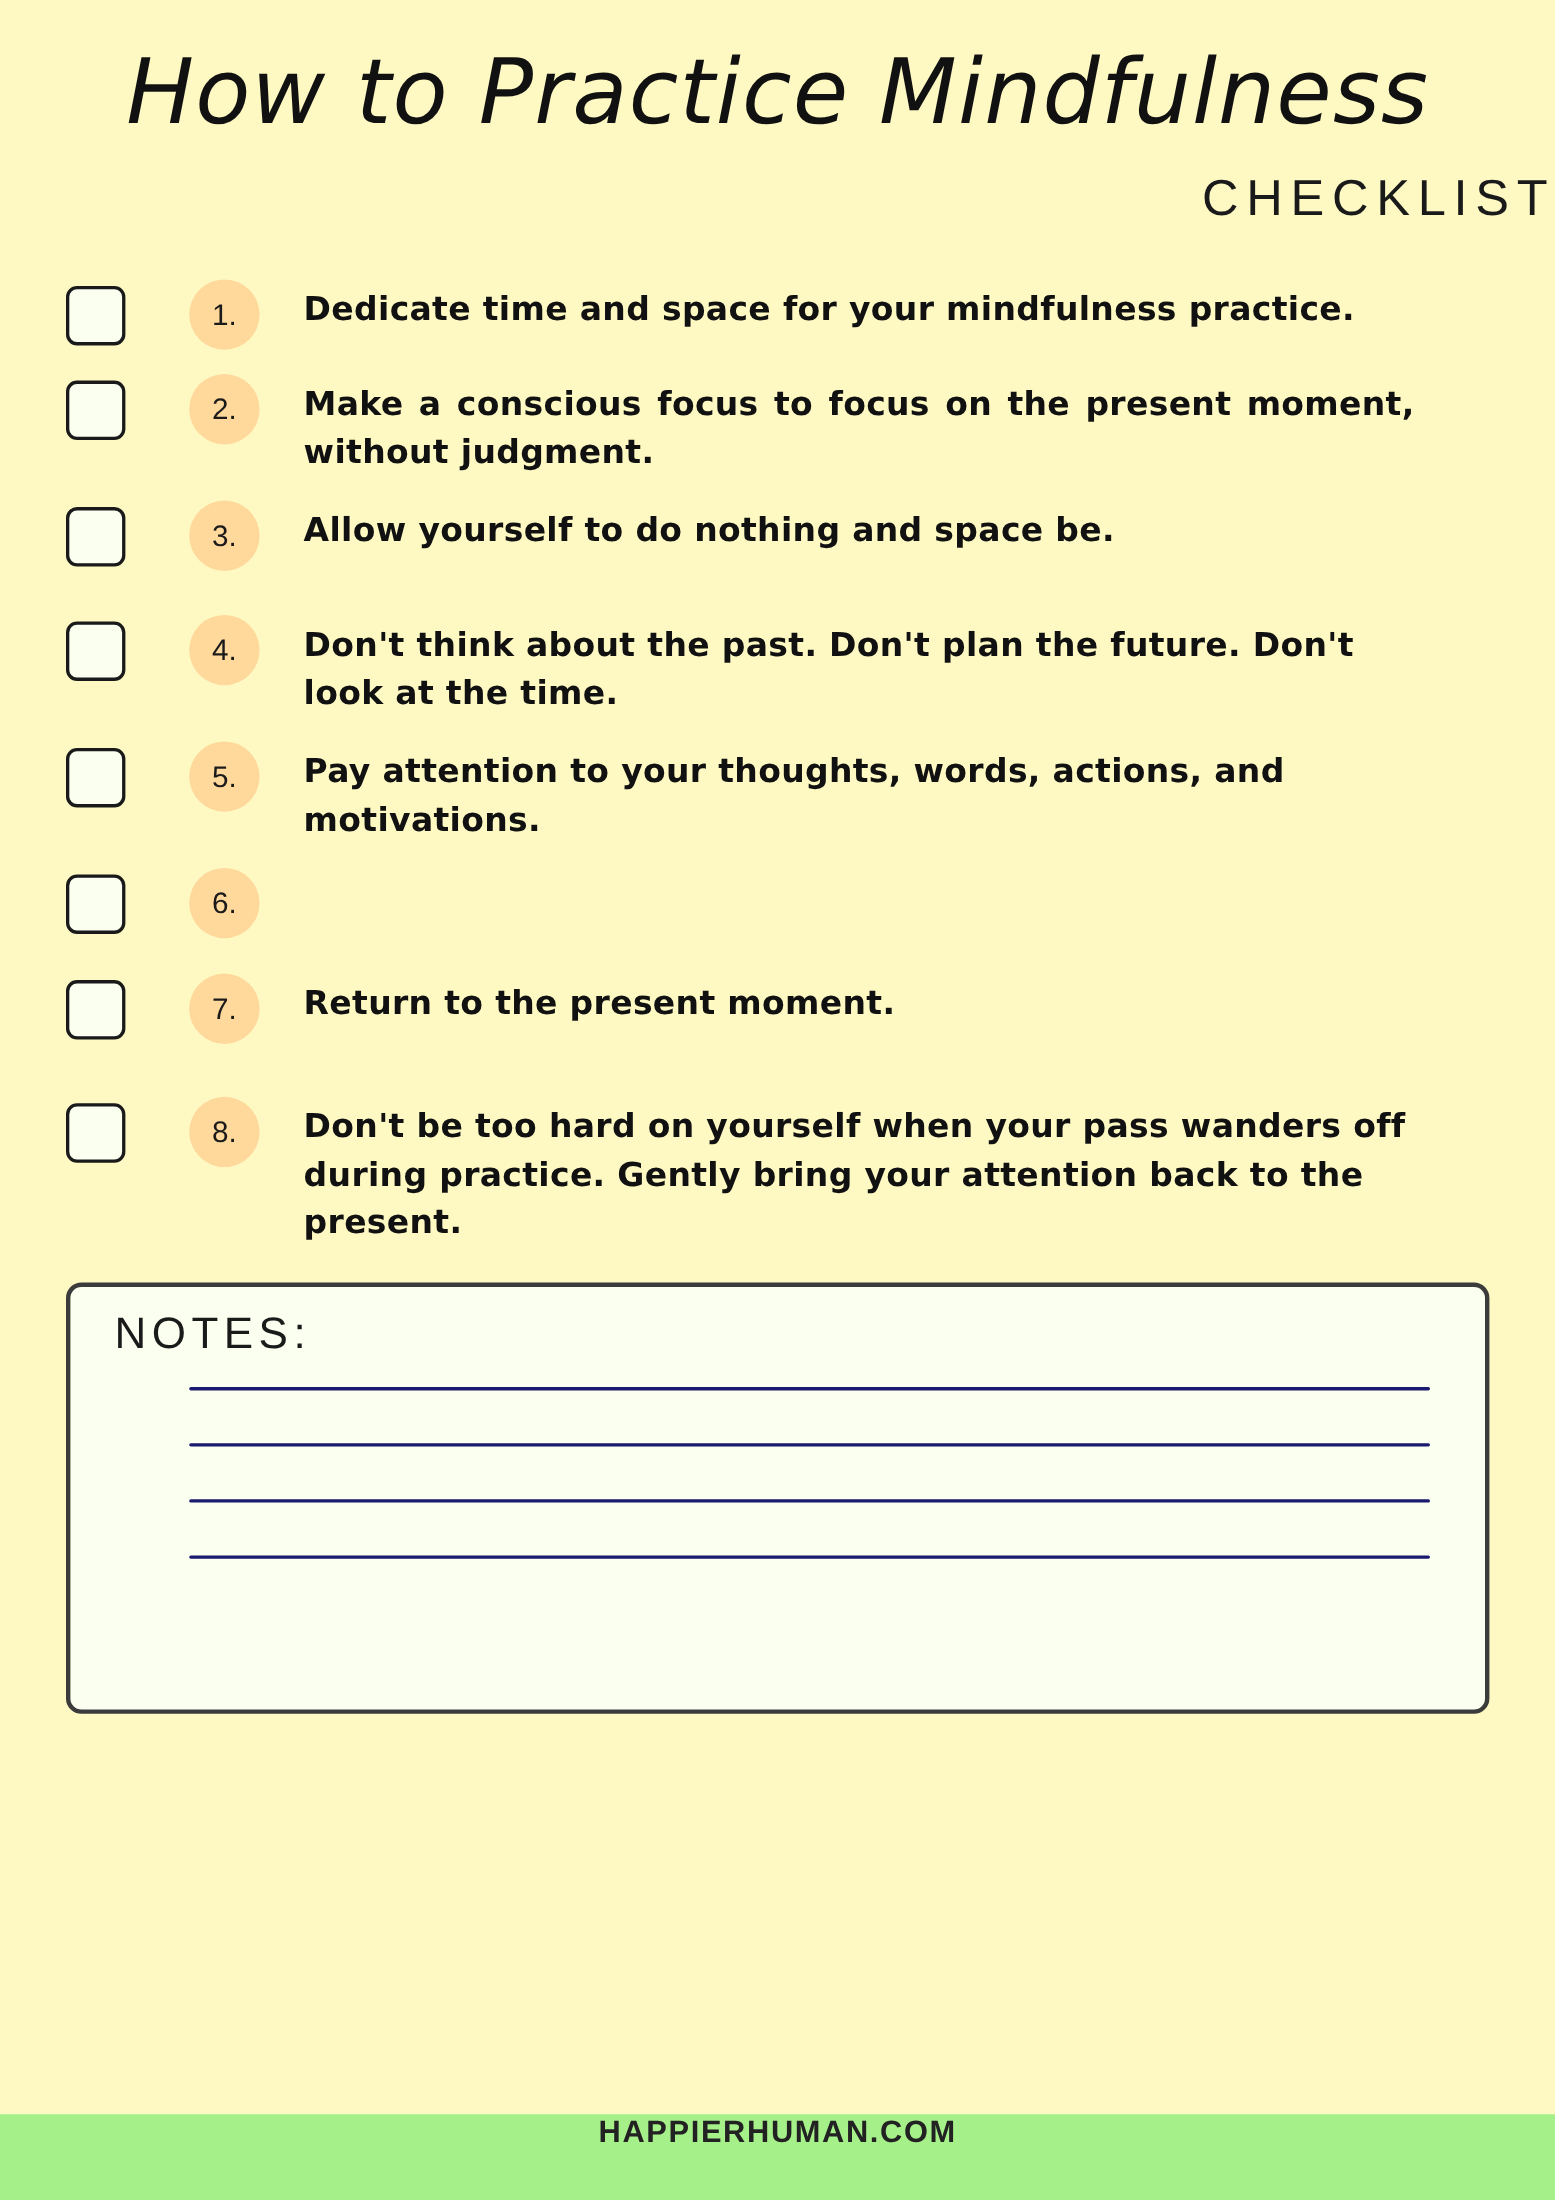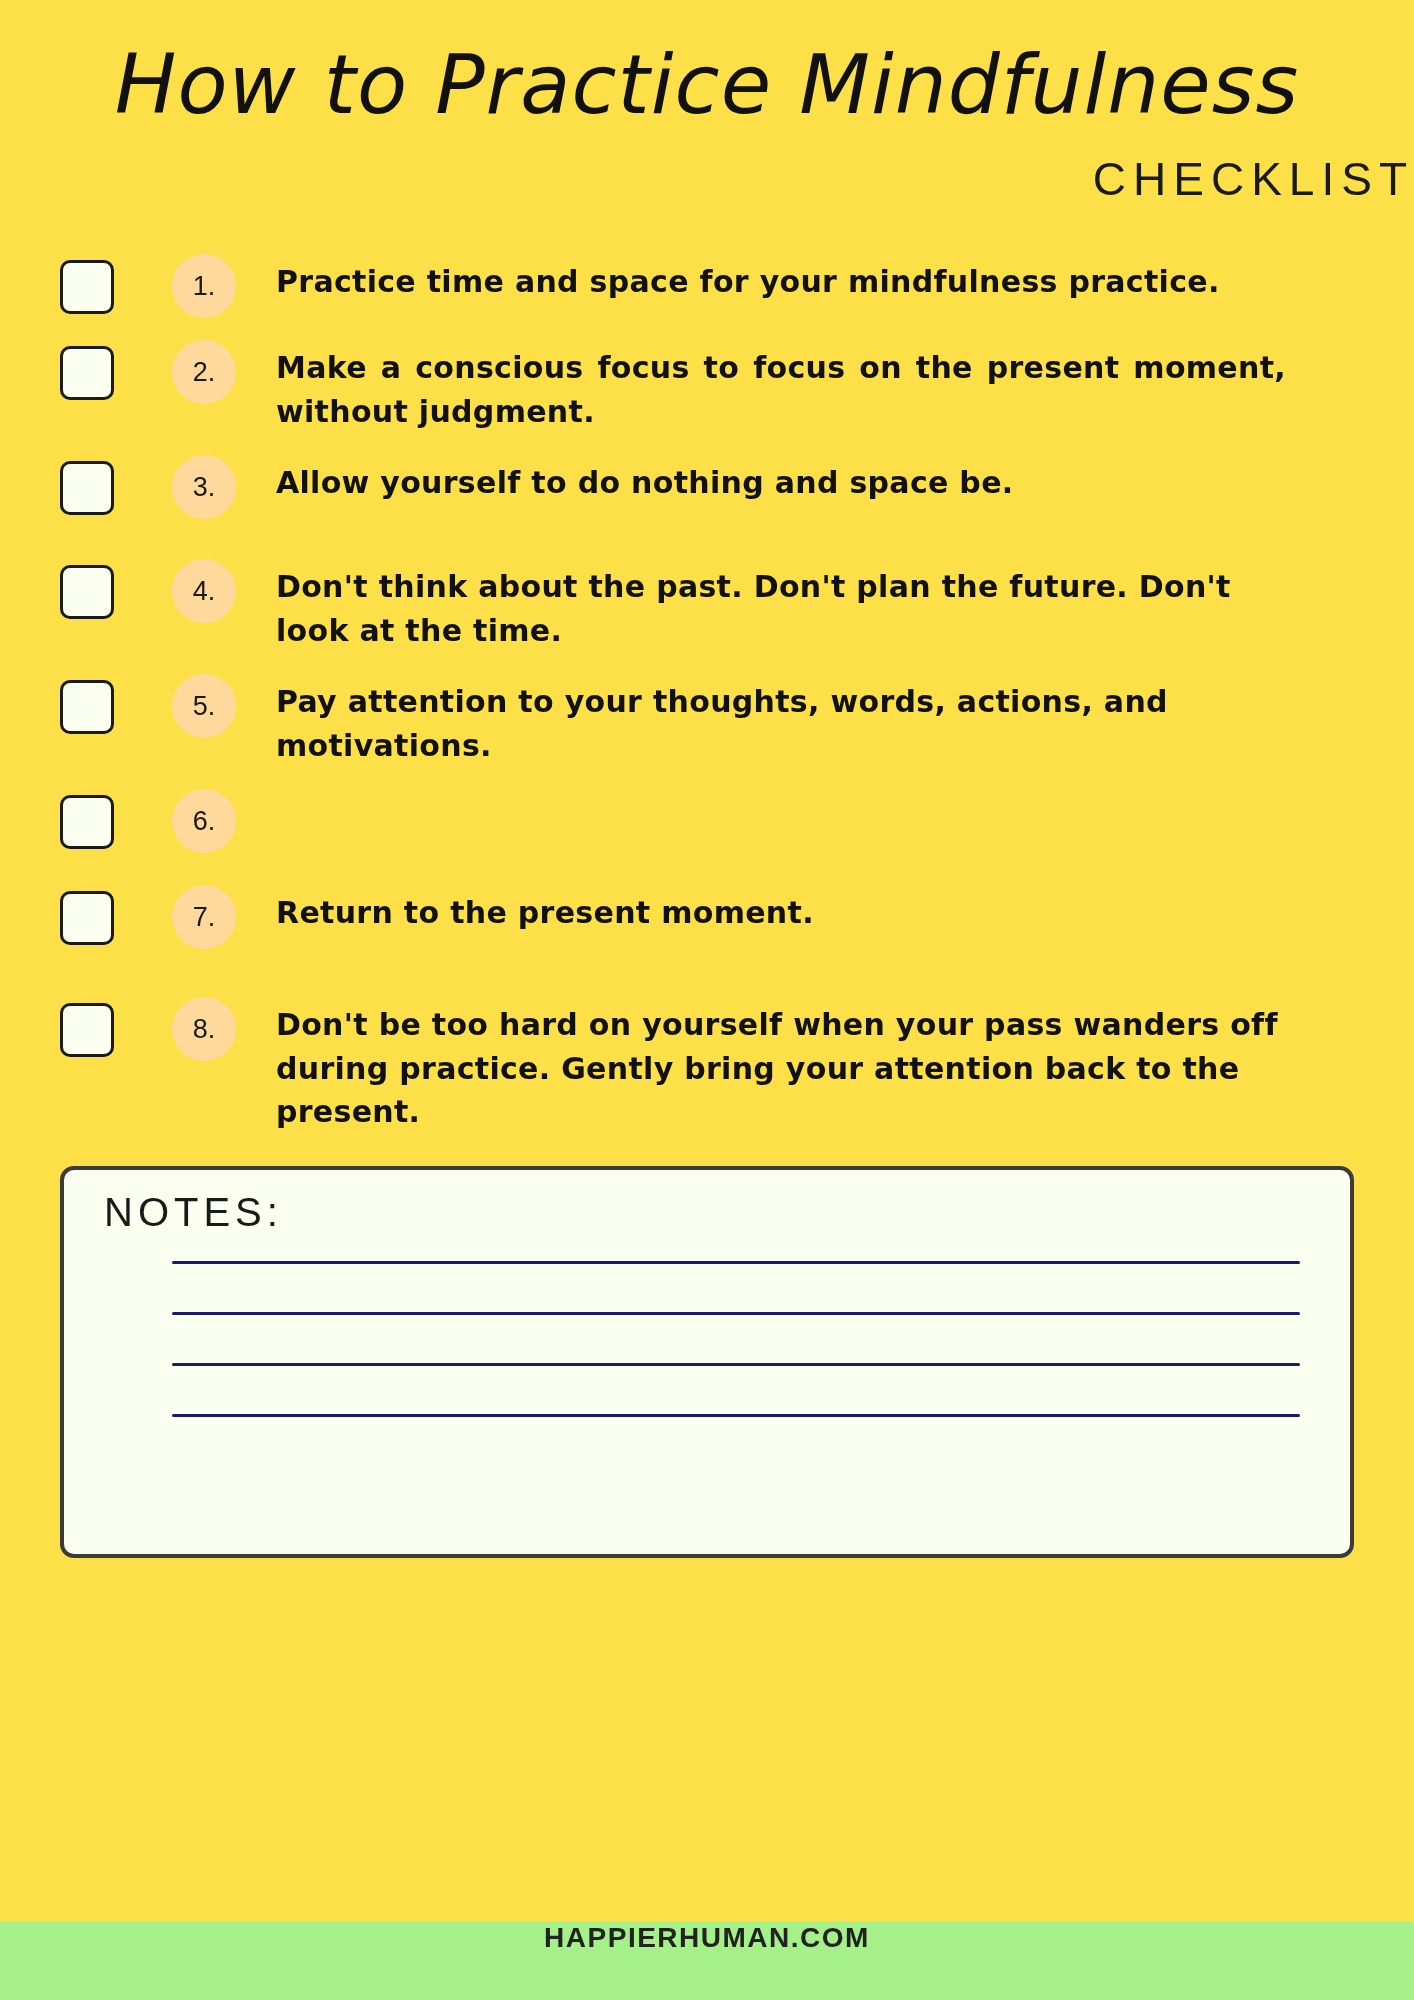--- a/index.html
+++ b/index.html
@@ -11,21 +11,21 @@
     height: 2000px;
     background: #fbfff0;
     font-family: "DejaVu Sans", sans-serif;
     overflow: hidden;
     position: relative;
   }
   .page {
     width: 1414px;
     height: 2000px;
     box-sizing: border-box;
-    background: #fde047;
+    background: #fef9c3;
     display: flex;
     flex-direction: column;
     position: relative;
   }
   .title {
     text-align: center;
     font-family: "DejaVu Sans", sans-serif;
     font-size: 82px;
     font-weight: 400;
     font-style: italic;
@@ -150,21 +150,21 @@
 <div class="page">
 
   <div class="title">How to Practice Mindfulness</div>
   <div class="subtitle">CHECKLIST</div>
 
   <div class="list">
 
     <div class="item item-1">
       <div class="checkbox"></div>
       <div class="num-circle">1.</div>
-      <div class="item-text">Practice time and space for your mindfulness practice.</div>
+      <div class="item-text">Dedicate time and space for your mindfulness practice.</div>
     </div>
 
     <div class="item justify">
       <div class="checkbox"></div>
       <div class="num-circle">2.</div>
       <div class="item-text">Make a conscious focus to focus on the present moment, without judgment.</div>
     </div>
 
     <div class="item item-3">
       <div class="checkbox"></div>

